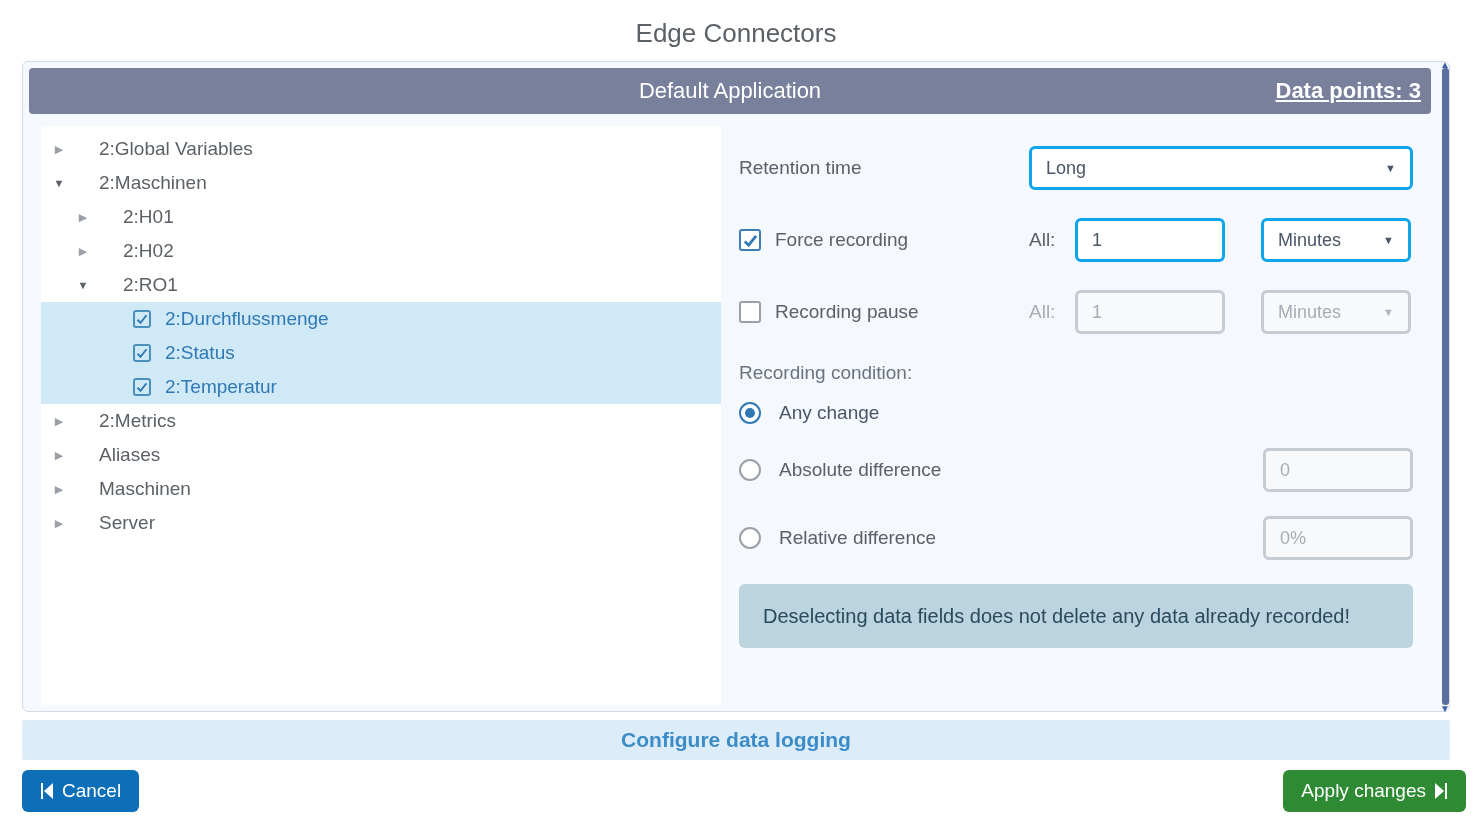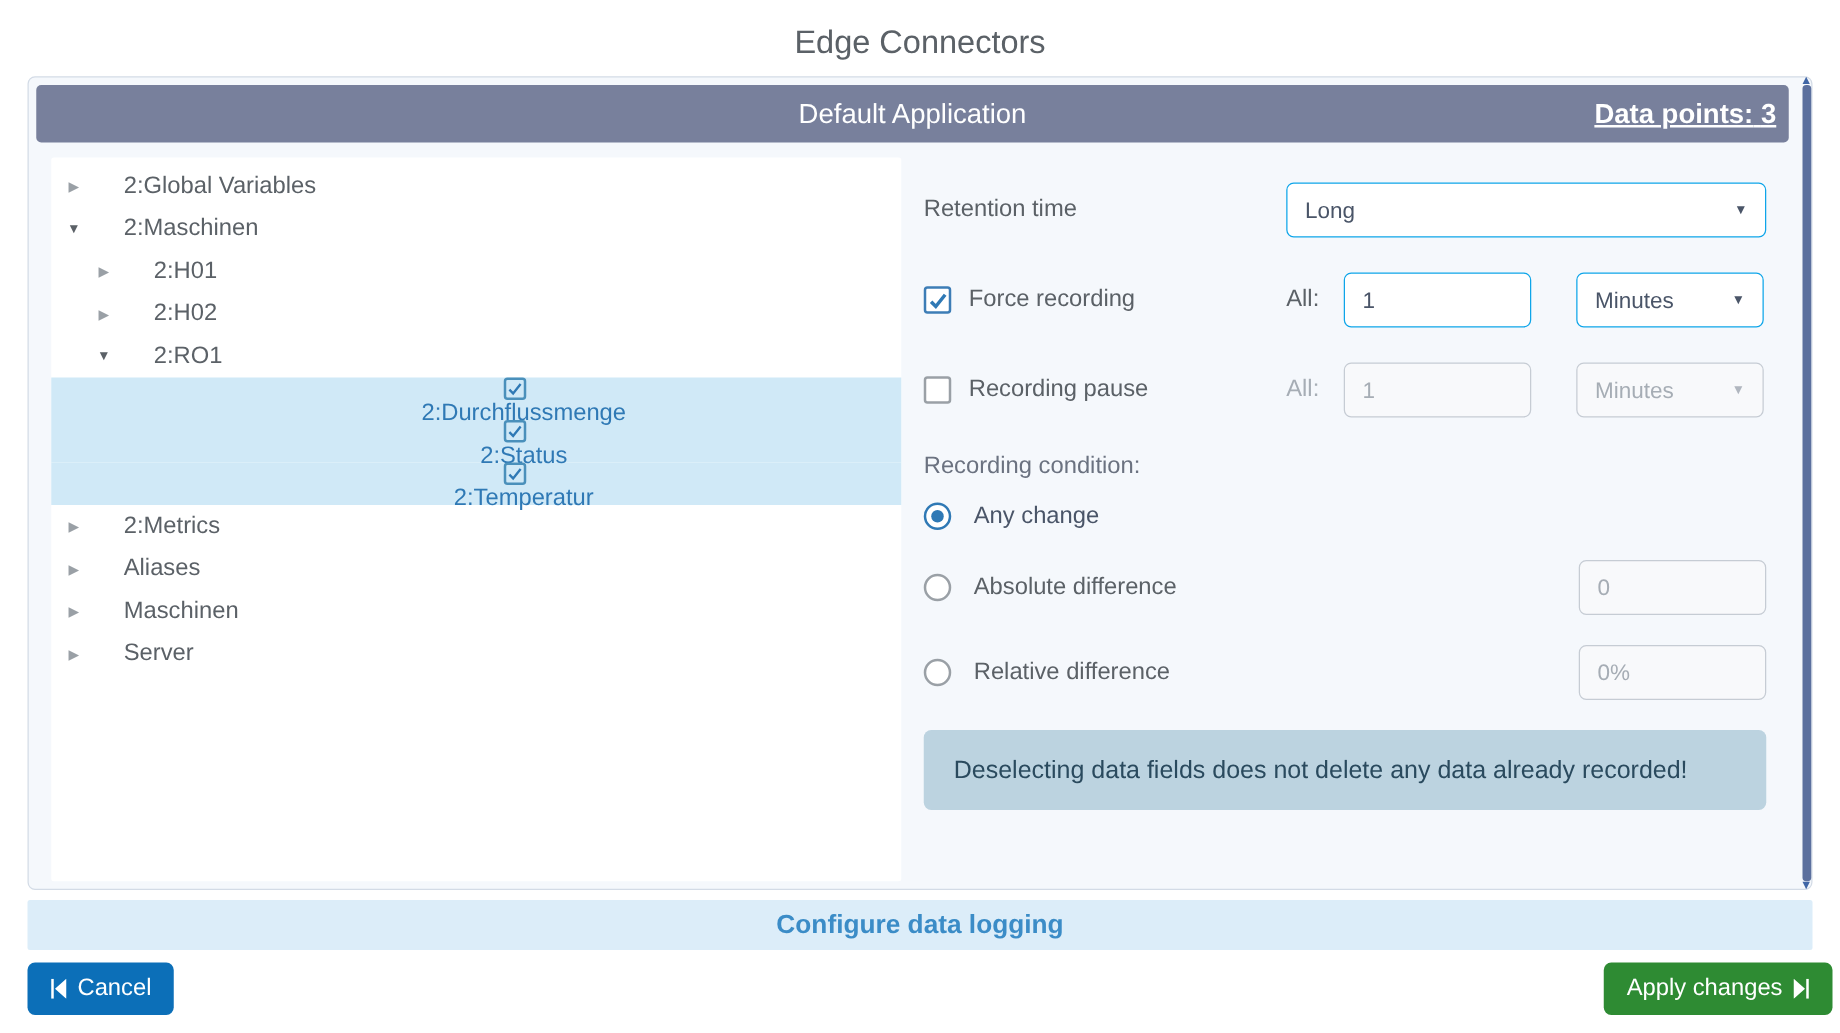--- a/index.html
+++ b/index.html
@@ -118,21 +118,21 @@
     display: flex;
     align-items: center;
     justify-content: center;
     margin-right: 8px;
     flex-shrink: 0;
   }
   .tree-checkbox svg { width: 12px; height: 12px; }
   .tree-label { padding-left: 6px; }
   .depth-0 { padding-left: 10px; }
   .depth-1 { padding-left: 34px; }
-  .depth-3 { padding-left: 70px; flex-direction: column; }
+  .depth-3 { padding-left: 92px; }
 
   
   .config {
     flex: 1 1 auto;
     padding: 20px 18px 0 0;
     font-size: 19px;
     color: #5b6167;
   }
   .form-row {
     display: flex;
@@ -160,21 +160,21 @@
   }
   .chk.unchecked { border-color: #9aa0a6; }
   .chk svg { width: 15px; height: 15px; stroke: #2f79b5; stroke-width: 3; fill: none; }
   .hint-label {
     flex: 0 0 46px;
     text-align: left;
     color: #5b6167;
   }
   .hint-label.muted { color: #a6adb5; }
   .select-box, .text-box {
-    border: 1px solid #0ea5e9;
+    border: 3px solid #0ea5e9;
     border-radius: 6px;
     background: #ffffff;
     height: 44px;
     display: flex;
     align-items: center;
     padding: 0 14px;
     font-size: 18px;
     color: #4a5568;
   }
   .select-box.disabled, .text-box.disabled {

